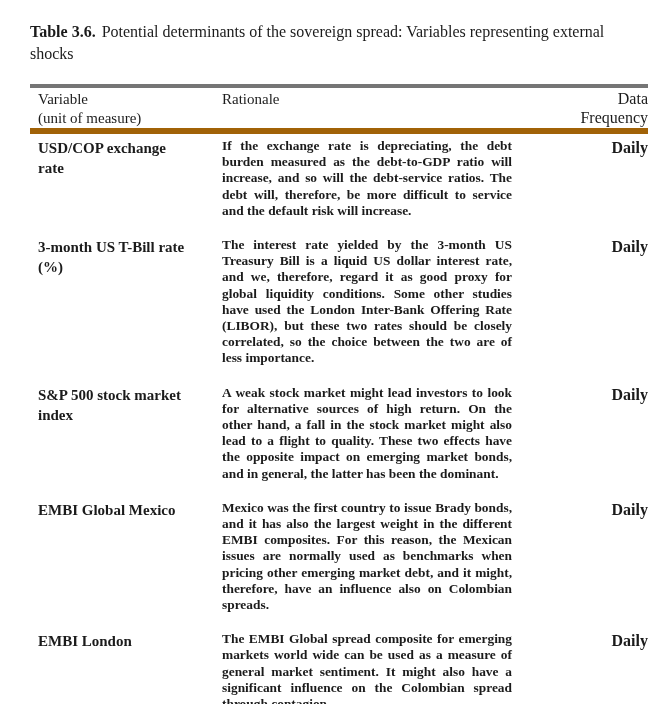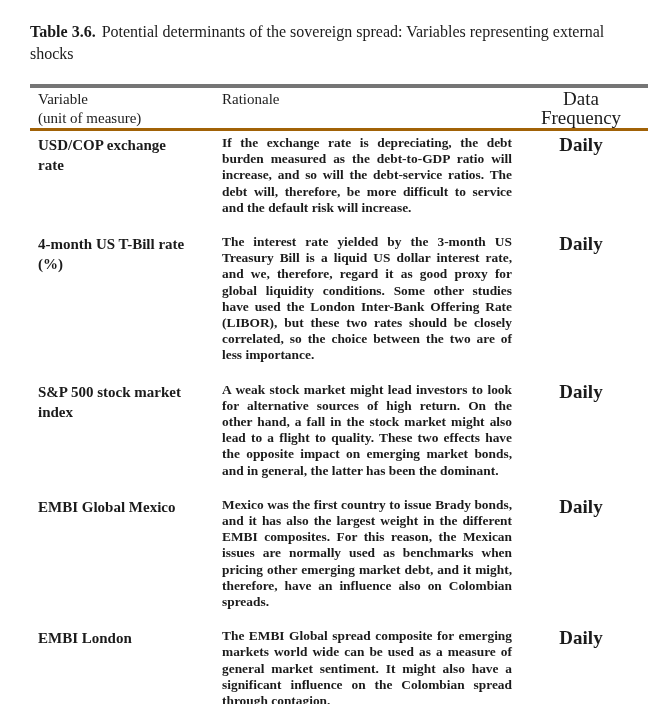--- a/index.html
+++ b/index.html
@@ -33,21 +33,21 @@
     left: 30px;
     top: 84px;
     width: 618px;
     border-top: 4px solid #757575;
   }
   .trow {
     display: grid;
     grid-template-columns: 192px 292px 134px;
   }
   .thead {
-    border-bottom: 3px solid #a16207;
+    border-bottom: 6px solid #a16207;
     padding: 2px 0 1px 0;
   }
   .brow {
     padding: 4px 0 14px 0;
     font-weight: bold;
   }
   .cell { min-width: 0; }
   .cell.var {
     padding-left: 8px;
     padding-right: 10px;
@@ -65,23 +65,23 @@
     text-align: justify;
     padding-right: 2px;
   }
   .thead .cell.rat {
     font-size: 15px;
     line-height: 18.5px;
     text-align: left;
     font-family: Liberation Serif, serif;
   }
   .cell.frq {
-    font-size: 19px;
+    font-size: 16px;
     line-height: 20px;
-    text-align: center;
+    text-align: right;
     white-space: pre-line;
   }
   .thead .cell.frq {
     line-height: 18.5px;
   }
 </style>
 </head>
 <body>
 
 <div class="page">
@@ -101,21 +101,21 @@
     </div>
 
     <div class="trow brow">
       <div class="cell var">USD/COP exchange
 rate</div>
       <div class="cell rat">If the exchange rate is depreciating, the debt burden measured as the debt-to-GDP ratio will increase, and so will the debt-service ratios.  The debt will, therefore, be more difficult to service and the default risk will increase.</div>
       <div class="cell frq">Daily</div>
     </div>
 
     <div class="trow brow">
-      <div class="cell var">4-month US T-Bill rate
+      <div class="cell var">3-month US T-Bill rate
 (%)</div>
       <div class="cell rat">The interest rate yielded by the 3-month US Treasury Bill is a liquid US dollar interest rate, and we, therefore, regard it as good proxy for global liquidity conditions.  Some other studies have used the London Inter-Bank Offering Rate (LIBOR), but these two rates should be closely correlated, so the choice between the two are of less importance.</div>
       <div class="cell frq">Daily</div>
     </div>
 
     <div class="trow brow">
       <div class="cell var">S&amp;P 500 stock market
 index</div>
       <div class="cell rat">A weak stock market might lead investors to look for alternative sources of high return.  On the other hand, a fall in the stock market might also lead to a flight to quality.  These two effects have the opposite impact on emerging market bonds, and in general, the latter has been the dominant.</div>
       <div class="cell frq">Daily</div>

